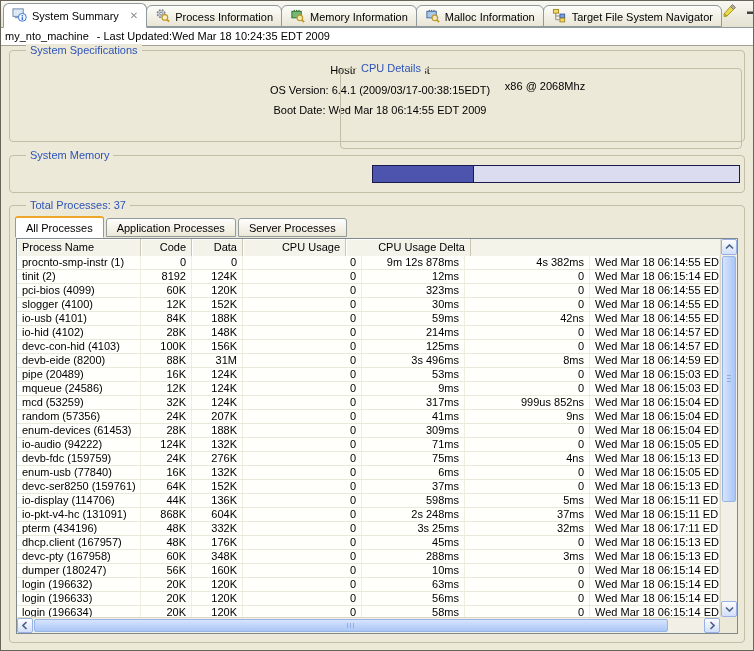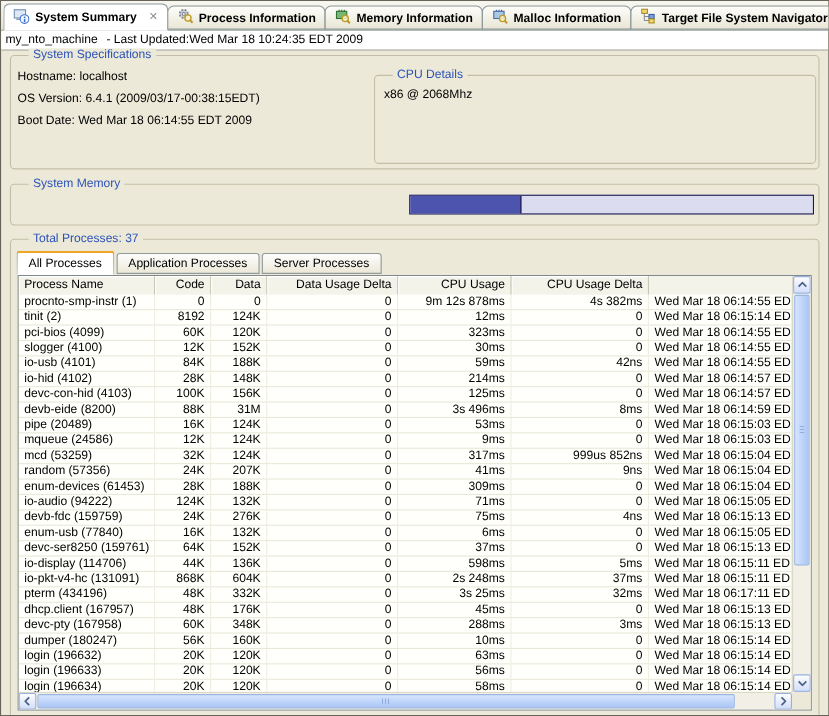--- a/index.html
+++ b/index.html
@@ -4,33 +4,33 @@
 <style>
   * { margin:0; padding:0; box-sizing:border-box; }
   html,body { width:754px; height:651px; }
   body { font-family:"Liberation Sans","DejaVu Sans",sans-serif; font-size:11px; color:#000; }
   #app { width:754px; height:651px; background:#ece9d8; border:1px solid #67655a; position:relative; overflow:hidden; }
 
   
   .tab-bar { height:27px; display:flex; align-items:flex-end; background:linear-gradient(180deg,#f9f8f1,#e4e1d0); border-bottom:1px solid #8e9a9b; padding-left:2px; }
   .vtab { display:flex; align-items:center; gap:5px; height:22px; padding:0 8px; background:linear-gradient(180deg,#fdfdfa,#e9e6d6); border:1px solid #8e9a9b; border-radius:6px 6px 0 0; margin-right:-1px; white-space:nowrap; cursor:default; }
   .vtab.active { height:25px; background:#fff; border-bottom:1px solid #fff; margin-bottom:-1px; z-index:2; }
-  .vtab .lbl { padding-top:1px;font-weight:bold; }
+  .vtab .lbl { padding-top:1px; }
   .vtab .close { color:#8f8f8f; font-size:10px; font-weight:bold; margin-left:6px; }
   .view-toolbar { margin-left:auto; display:flex; align-items:center; gap:9px; padding:0 8px 9px 0; }
   .tool-btn { display:flex; align-items:center; }
 
   
   .machine-bar { height:18px; line-height:17px; background:#fff; border-bottom:1px solid #a5a293; padding-left:4px; white-space:nowrap; }
   .machine-bar .gap { display:inline-block; width:8px; }
 
   
   .group { position:relative; border:1px solid #c3bfa6; border-radius:4px; margin:0 8px; background:#ece9d8; }
   .legend { position:absolute; top:-7px; left:16px; background:#ece9d8; padding:0 4px; color:#2d53b8; white-space:nowrap; }
-  #specs-group { margin-top:4px; height:104px; }
+  #specs-group { margin-top:4px; height:92px;text-align:center; }
   .spec-lines { padding:13px 0 0 6px; }
   .spec-line { margin-bottom:8px; }
   #cpu-group { position:absolute; left:330px; top:17px; width:402px; height:81px; border:1px solid #c3bfa6; border-radius:4px; }
   #cpu-group .cpu-val { padding:11px 0 0 8px; }
 
   #memory-group { margin-top:13px; height:38px; }
   .mem-summary { position:absolute; left:5px; top:11px; }
   .membar { position:absolute; left:362px; top:9px; width:368px; height:18px; border:1px solid #1a1a4e; background:#dcdcf0; }
   .membar-fill { height:100%; background:#4d54ae; border-right:1px solid #1a1a4e; }
 
@@ -185,21 +185,20 @@
       <div class="ptab active">All Processes</div>
       <div class="ptab">Application Processes</div>
       <div class="ptab">Server Processes</div>
     </div>
 
     <div class="table-frame">
       <div class="thead">
           <div class="th left" style="width: 124px;">Process Name</div>
           <div class="th right" style="width: 51px;">Code</div>
           <div class="th right" style="width: 51px;">Data</div>
-          <div class="th right" style="width: 119px;">Data Usage Delta</div>
           <div class="th right" style="width: 103px;">CPU Usage</div>
           <div class="th right" style="width: 125px;">CPU Usage Delta</div>
         </div>
       <div class="tbody">
           <div class="tr">
             <div class="td left" style="width: 124px;">procnto-smp-instr (1)</div>
             <div class="td right" style="width: 51px;">0</div>
             <div class="td right" style="width: 51px;">0</div>
             <div class="td right" style="width: 119px;">0</div>
             <div class="td right" style="width: 103px;">9m 12s 878ms</div>

